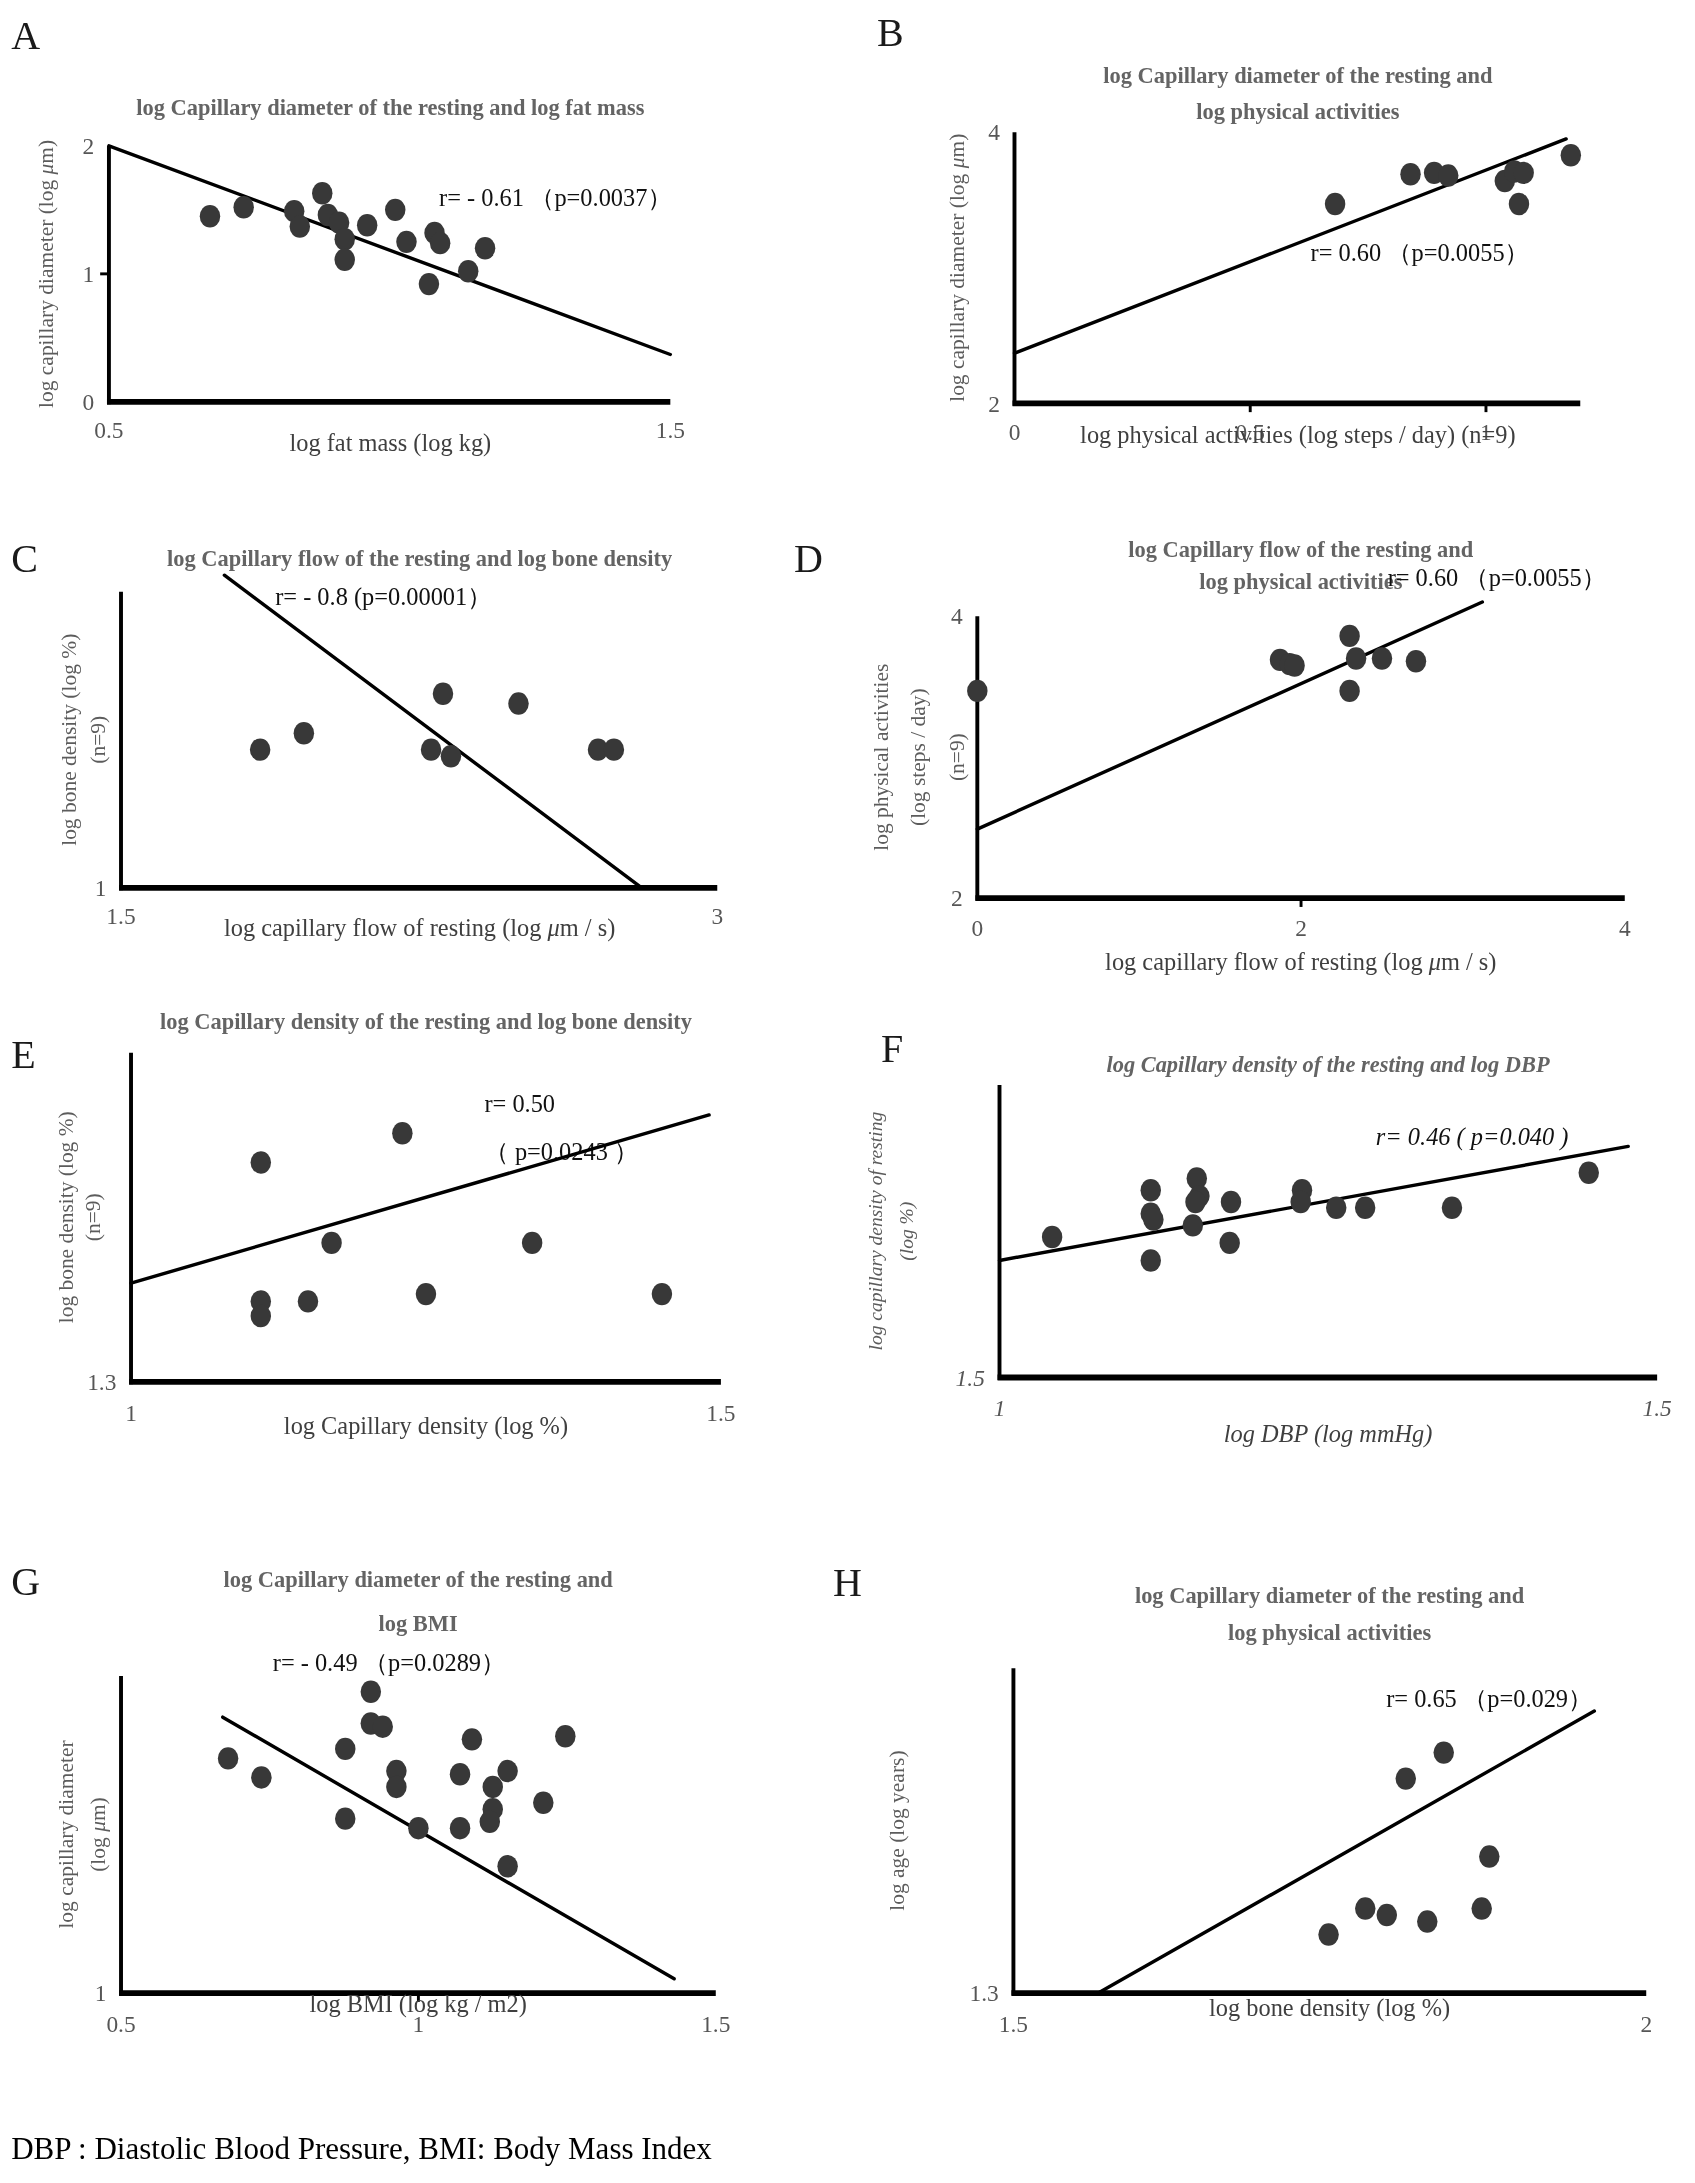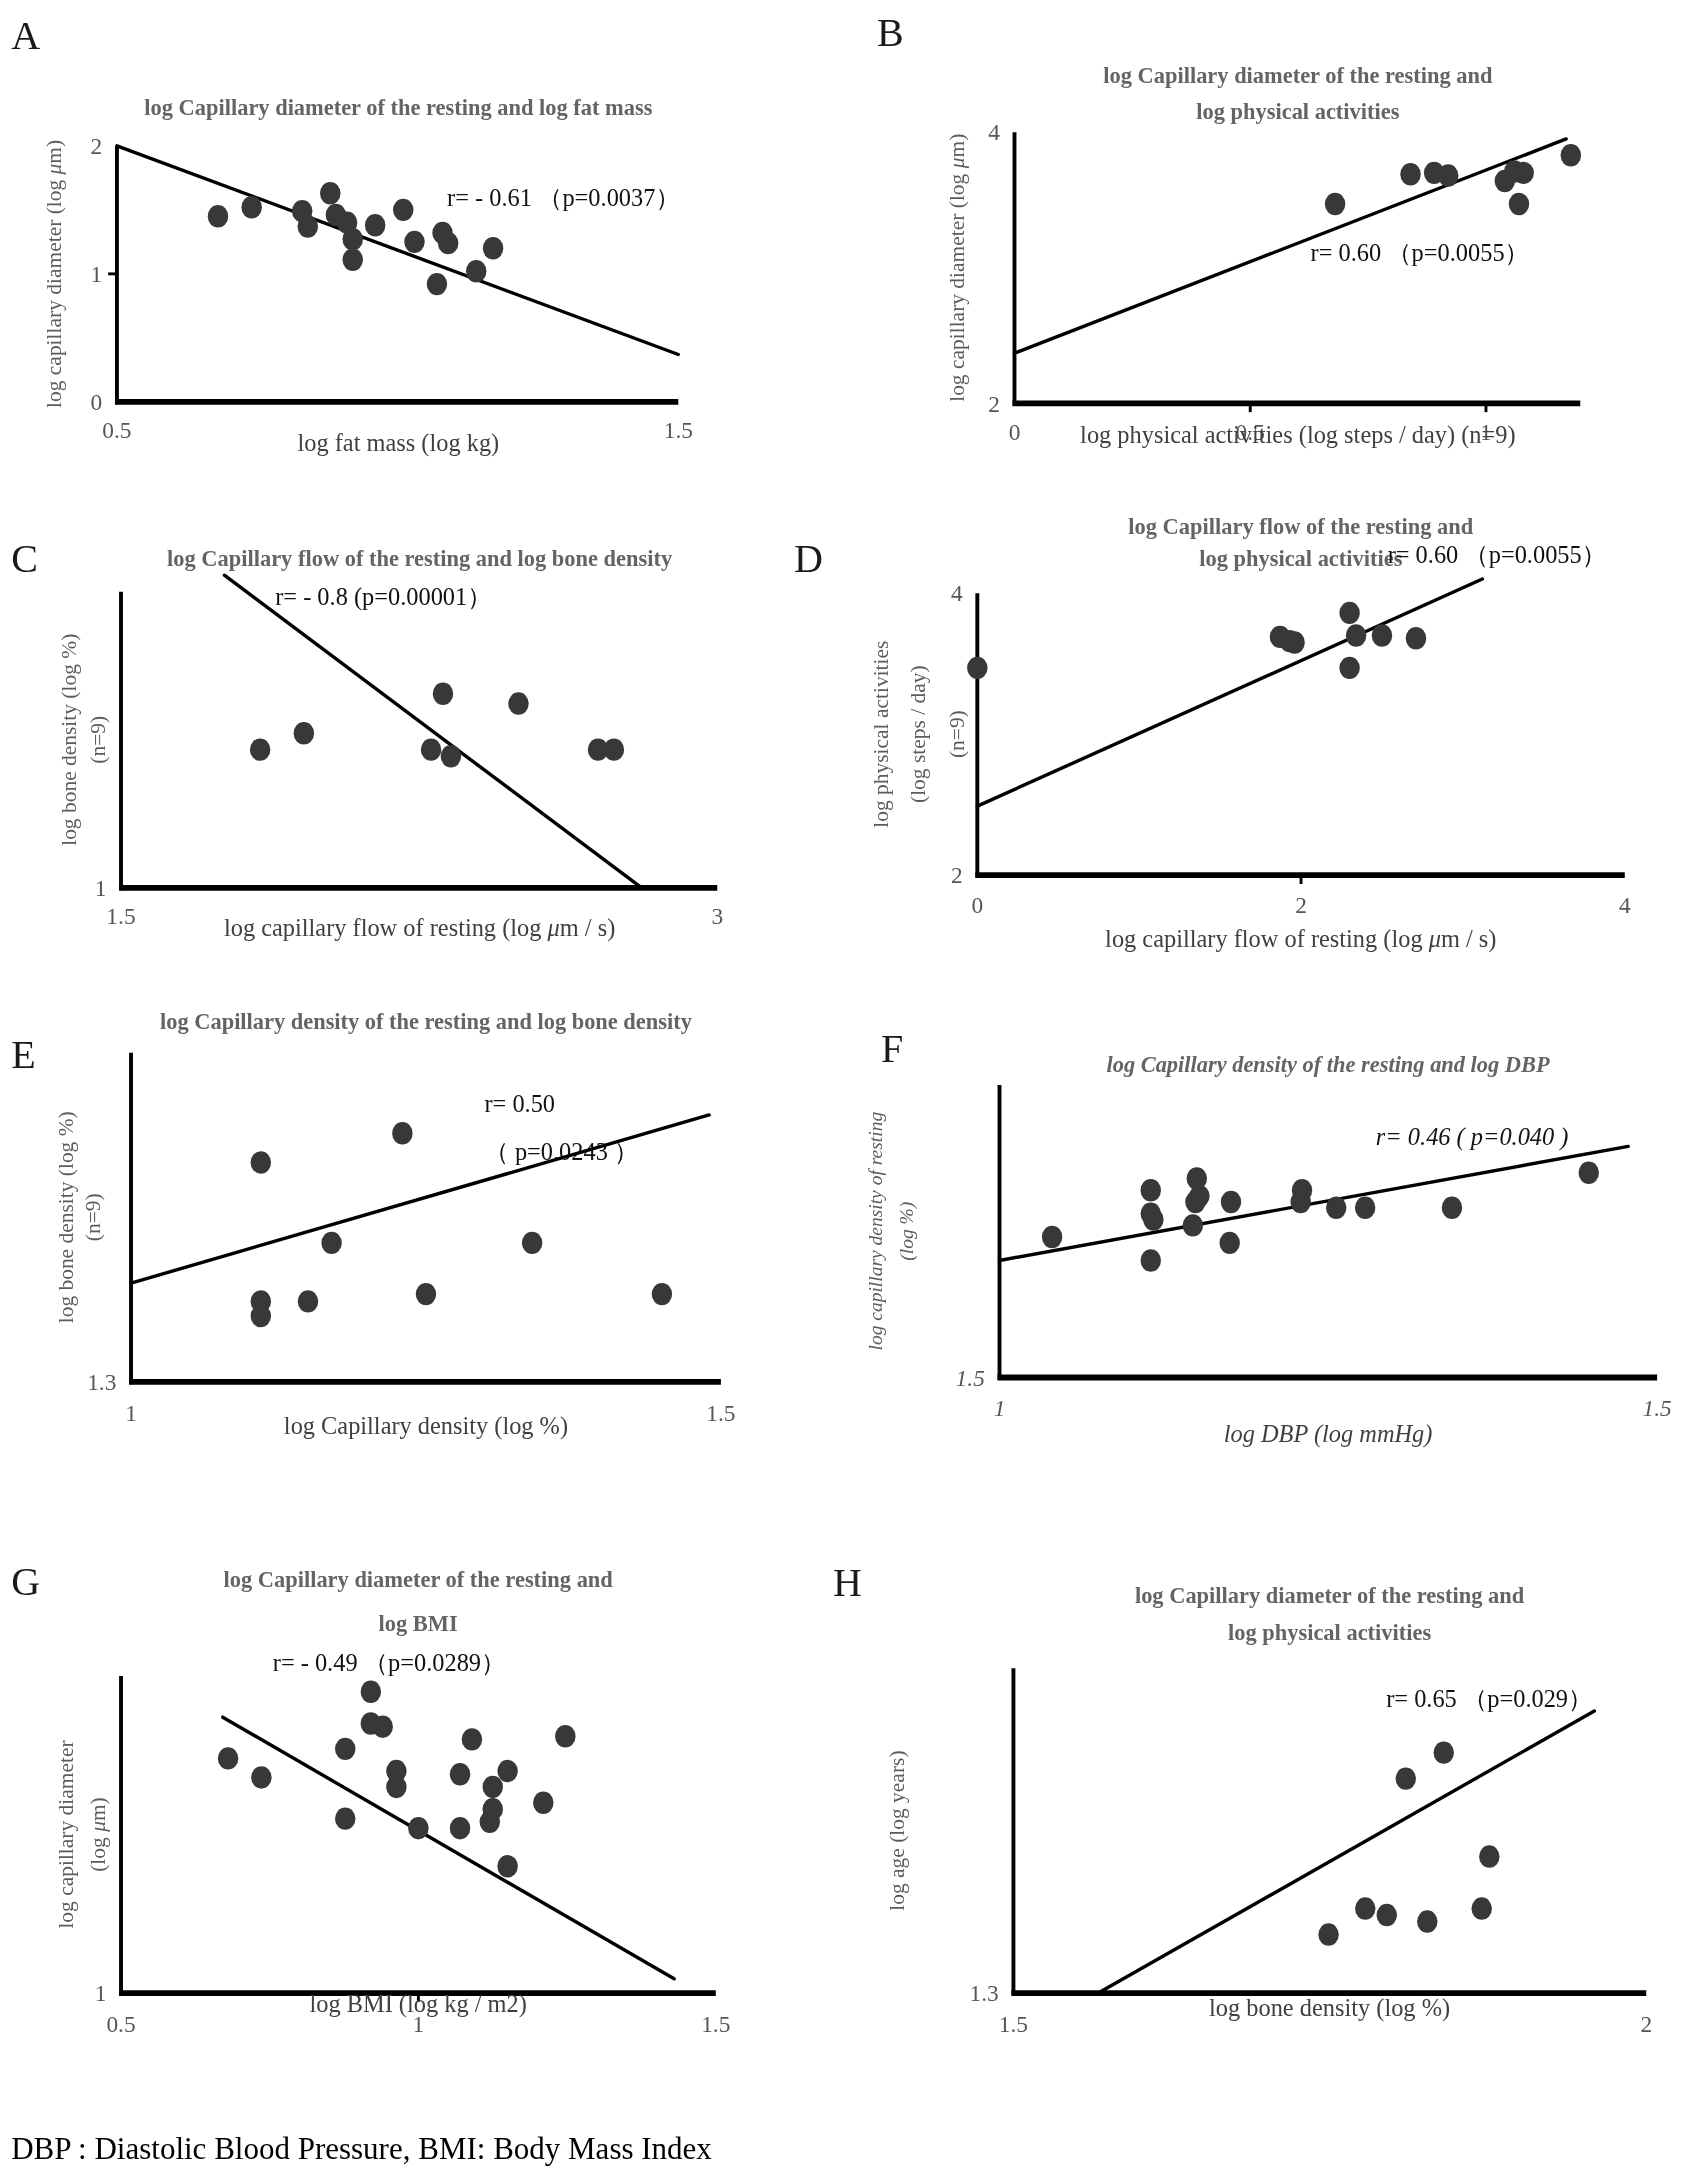--- a/index.html
+++ b/index.html
@@ -15,21 +15,21 @@
   .t-ann{fill:#111111;}
   .t-tick{fill:#565656;}
   .t-xlab{fill:#3f3f3f;}
   .t-ylab{fill:#5c5c5c;}
 </style>
 </head>
 <body>
 
 <div class="figure">
   <div id="panels">
-      <div class="panel" style="left: 8px; top: 0px; width: 849px; height: 517px;">
+      <div class="panel" style="left: 0px; top: 0px; width: 849px; height: 517px;">
         <svg width="849" height="517" viewBox="0 0 1740 1060">
           <text x="800" y="235" text-anchor="middle" font-size="46" class="t-title"><tspan>log Capillary diameter of the resting and log fat mass</tspan></text>
           <line x1="223" y1="299" x2="223" y2="829" stroke="#000000" stroke-width="8"></line>
           <line x1="219" y1="824" x2="1374" y2="824" stroke="#000000" stroke-width="12"></line>
           <text x="193" y="316" text-anchor="end" font-size="48" class="t-tick"><tspan>2</tspan></text>
           <line x1="205" y1="561.5" x2="223" y2="561.5" stroke="#000000" stroke-width="6"></line>
           <text x="193" y="578.5" text-anchor="end" font-size="48" class="t-tick"><tspan>1</tspan></text>
           <text x="193" y="841" text-anchor="end" font-size="48" class="t-tick"><tspan>0</tspan></text>
           <text x="223" y="899" text-anchor="middle" font-size="48" class="t-tick"><tspan>0.5</tspan></text>
           <text x="1374" y="899" text-anchor="middle" font-size="48" class="t-tick"><tspan>1.5</tspan></text>
@@ -100,21 +100,21 @@
           <ellipse cx="533.1333333333334" cy="476.73333333333335" rx="21" ry="23" fill="#383838"></ellipse>
           <ellipse cx="622.7466666666667" cy="443.0111111111111" rx="21" ry="23" fill="#383838"></ellipse>
           <ellipse cx="883.4399999999999" cy="476.73333333333335" rx="21" ry="23" fill="#383838"></ellipse>
           <ellipse cx="907.88" cy="362.0777777777777" rx="21" ry="23" fill="#383838"></ellipse>
           <ellipse cx="924.1733333333333" cy="490.2222222222223" rx="21" ry="23" fill="#383838"></ellipse>
           <ellipse cx="1062.6666666666665" cy="382.311111111111" rx="21" ry="23" fill="#383838"></ellipse>
           <ellipse cx="1225.6000000000001" cy="476.73333333333335" rx="21" ry="23" fill="#383838"></ellipse>
           <ellipse cx="1258.186666666667" cy="476.73333333333335" rx="21" ry="23" fill="#383838"></ellipse>
         </svg>
       </div>
-      <div class="panel" style="left: 849px; top: 517px; width: 847px; height: 488px;">
+      <div class="panel" style="left: 849px; top: 540px; width: 847px; height: 488px;">
         <svg width="847" height="488" viewBox="0 0 1736 1000">
           <text x="926" y="35" text-anchor="middle" font-size="46" class="t-title"><tspan>log Capillary flow of the resting and</tspan></text>
           <text x="926" y="100" text-anchor="middle" font-size="46" class="t-title"><tspan>log physical activities</tspan></text>
           <line x1="263" y1="156" x2="263" y2="739" stroke="#000000" stroke-width="8"></line>
           <line x1="259" y1="734" x2="1590" y2="734" stroke="#000000" stroke-width="12"></line>
           <text x="233" y="173" text-anchor="end" font-size="48" class="t-tick"><tspan>4</tspan></text>
           <text x="233" y="751" text-anchor="end" font-size="48" class="t-tick"><tspan>2</tspan></text>
           <text x="263" y="812" text-anchor="middle" font-size="48" class="t-tick"><tspan>0</tspan></text>
           <line x1="926.5" y1="734" x2="926.5" y2="752" stroke="#000000" stroke-width="6"></line>
           <text x="926.5" y="812" text-anchor="middle" font-size="48" class="t-tick"><tspan>2</tspan></text>

